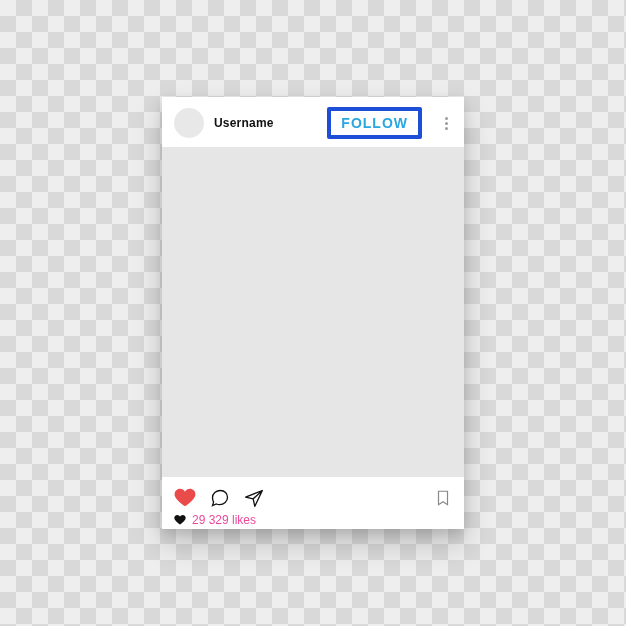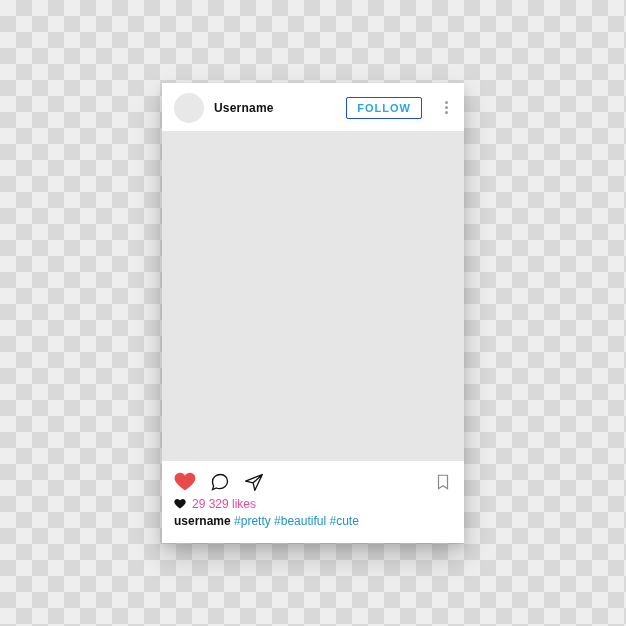--- a/index.html
+++ b/index.html
@@ -36,24 +36,24 @@
     flex: 0 0 auto;
   }
   .username-top {
     font-size: 12px;
     font-weight: 700;
     color: #111;
     flex: 1 1 auto;
     letter-spacing: 0.2px;
   }
   .follow-btn {
-    border: 1px solid #1d4ed8;
+    border: 4px solid #1d4ed8;
     color: #2aa6e0;
     background: #fff;
-    font-size: 11px;
+    font-size: 14px;
     font-weight: 700;
     letter-spacing: 1px;
     padding: 4px 10px;
     border-radius: 2px;
     cursor: pointer;
   }
   .more {
     width: 16px;
     display: flex;
     flex-direction: column;
@@ -148,20 +148,14 @@
 
   <div class="likes-row">
     <span>
       <svg width="12" height="12" viewBox="0 0 24 24">
           <path fill="#111" d="M12 21s-8.5-5.1-11-11C-0.5 5.5 3 2 6.5 2 9 2 10.9 3.5 12 5.1 13.1 3.5 15 2 17.5 2 21 2 24.5 5.5 23 10c-2.5 5.9-11 11-11 11z"></path>
         </svg>
     </span>
     <span class="likes-text">29 329 likes</span>
   </div>
 
-  <div class="caption">
-    <span class="caption-user">username</span>
-    <span class="hashtag">#pretty</span>
-    <span class="hashtag">#beautiful</span>
-    <span class="hashtag">#cute</span>
-  </div>
 
 </div>
 
 </body></html>

